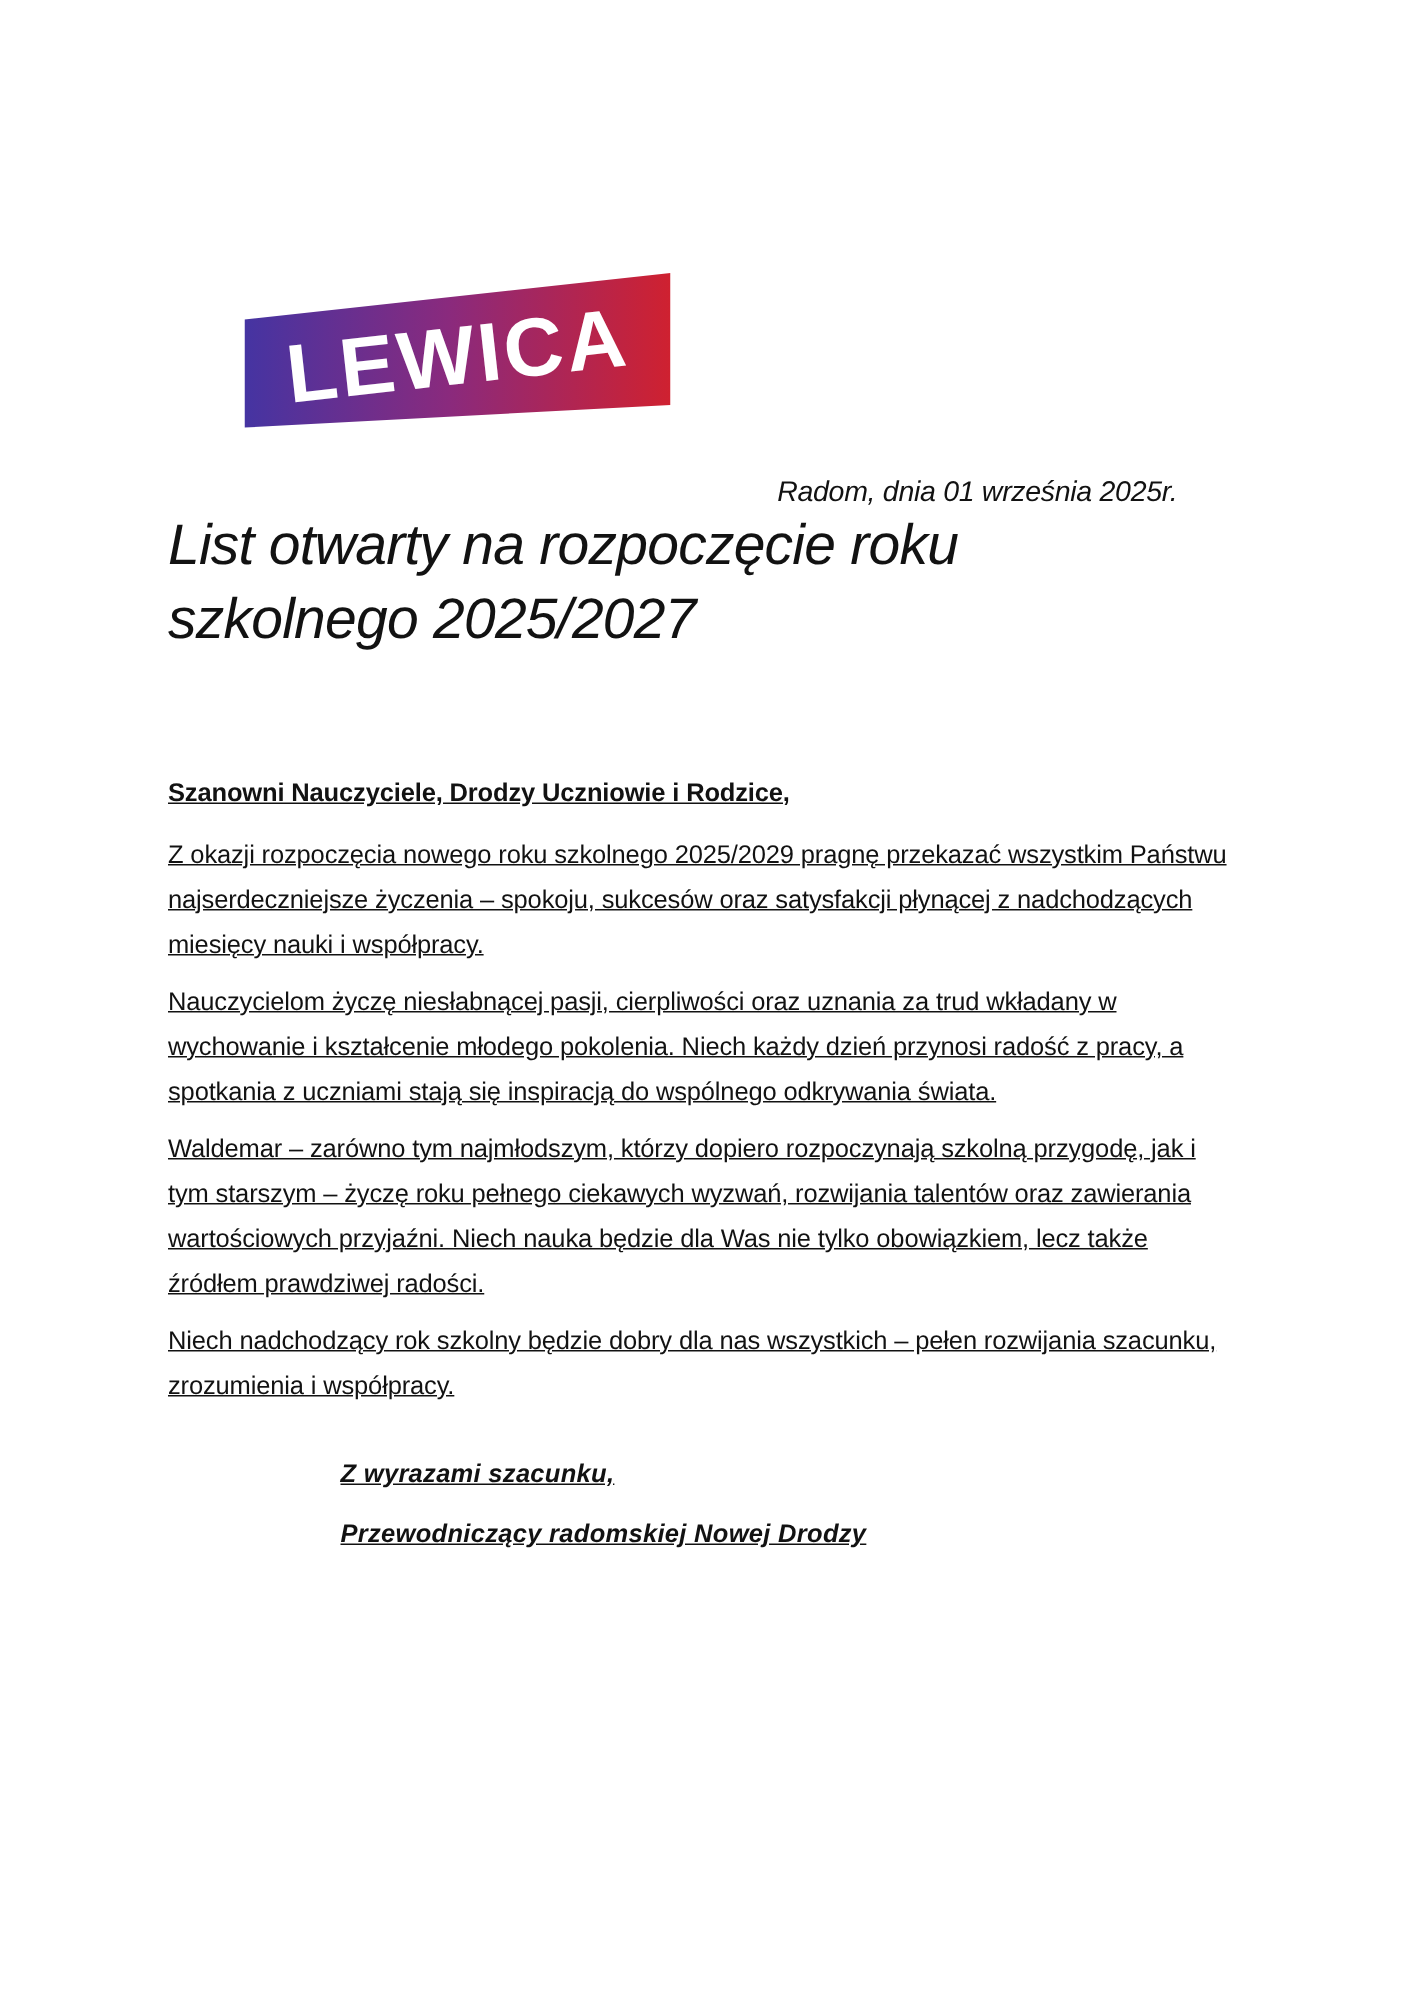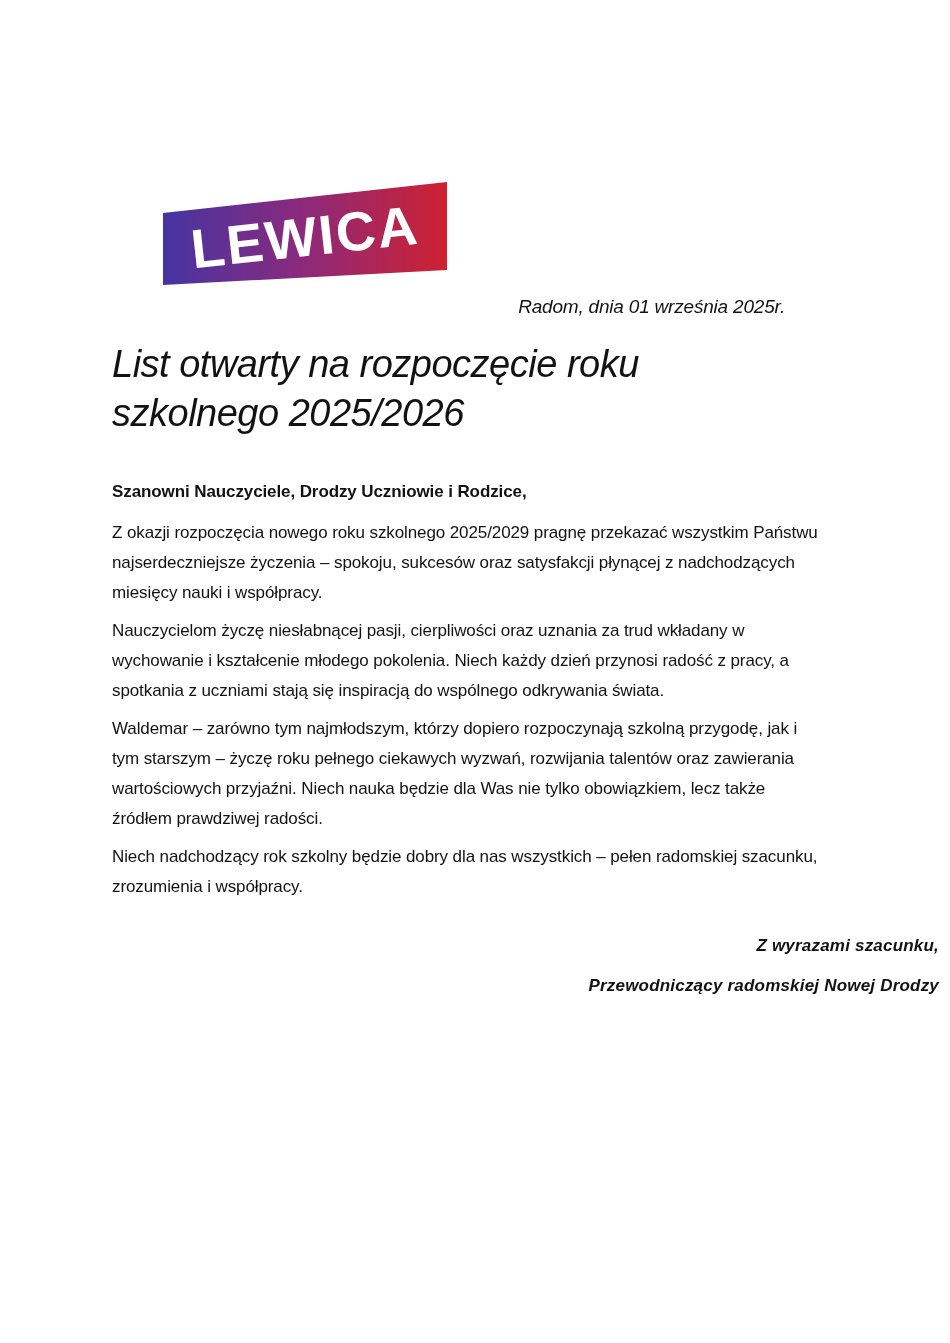--- a/index.html
+++ b/index.html
@@ -25,21 +25,21 @@
     height: 106px;
   }
   .logo svg { display: block; width: 100%; height: 100%; }
   .logo text {
     font-family: "Liberation Sans", "DejaVu Sans", sans-serif;
     font-weight: bold;
     letter-spacing: 2px;
   }
   .dateline {
     position: absolute;
-    top: 296px;
+    top: 318px;
     right: 165px;
     font-style: italic;
     font-size: 19px;
     letter-spacing: -0.2px;
     white-space: nowrap;
     margin-left: 48px;
   }
   .page-title {
     position: absolute;
     left: 112px;
@@ -47,37 +47,38 @@
     width: 660px;
     font-style: italic;
     font-weight: normal;
     font-size: 38px;
     line-height: 49px;
     letter-spacing: -0.5px;
   }
   .content {
     position: absolute;
     left: 112px;
-    top: 477px;
+    top: 514px;
     width: 712px;
     font-size: 17px;
     line-height: 30px;
     letter-spacing: -0.1px;
+    text-decoration: underline;
   }
   .greeting {
     font-weight: bold;
     margin-bottom: 11px;
   }
   .content p.body-par {
     margin-bottom: 8px;
   }
   .signature {
     margin-top: 24px;
     width: 100%;
-    text-align: right;
+    text-align: left;
     transform: translateX(115px);
     font-weight: bold;
     font-style: italic;
     font-size: 17px;
   }
   .sig-line {
     line-height: 40px;
     letter-spacing: 0.2px;
   }
 </style>
@@ -95,34 +96,34 @@
           <stop offset="100%" stop-color="#cf2130"></stop>
         </linearGradient>
       </defs>
       <polygon points="0,33 284,2 284,90 0,105" fill="url(#lewicaGrad)"></polygon>
       <text x="142" y="76" text-anchor="middle" font-size="55" transform="rotate(-6.3 142 57)" fill="#ffffff">LEWICA</text>
     </svg>
   </div>
 
   <div class="dateline">Radom, dnia 01 września 2025r.</div>
 
-  <h1 class="page-title">List otwarty na rozpoczęcie roku szkolnego 2025/2026</h1>
+  <h1 class="page-title">List otwarty na rozpoczęcie roku szkolnego 2025/2027</h1>
 
   <div class="content">
 
     <p class="greeting">Szanowni Nauczyciele, Drodzy Uczniowie i Rodzice,</p>
 
     <p class="body-par">Z okazji rozpoczęcia nowego roku szkolnego 2025/2029 pragnę przekazać wszystkim Państwu najserdeczniejsze życzenia – spokoju, sukcesów oraz satysfakcji płynącej z nadchodzących miesięcy nauki i współpracy.</p>
 
     <p class="body-par">Nauczycielom życzę niesłabnącej pasji, cierpliwości oraz uznania za trud wkładany w wychowanie i kształcenie młodego pokolenia. Niech każdy dzień przynosi radość z pracy, a spotkania z uczniami stają się inspiracją do wspólnego odkrywania świata.</p>
 
     <p class="body-par">Waldemar – zarówno tym najmłodszym, którzy dopiero rozpoczynają szkolną przygodę, jak i tym starszym – życzę roku pełnego ciekawych wyzwań, rozwijania talentów oraz zawierania wartościowych przyjaźni. Niech nauka będzie dla Was nie tylko obowiązkiem, lecz także źródłem prawdziwej radości.</p>
 
 
-    <p class="body-par">Niech nadchodzący rok szkolny będzie dobry dla nas wszystkich – pełen radomskiej szacunku, zrozumienia i współpracy.</p>
+    <p class="body-par">Niech nadchodzący rok szkolny będzie dobry dla nas wszystkich – pełen rozwijania szacunku, zrozumienia i współpracy.</p>
 
     <div class="signature">
       <div class="sig-line">Z wyrazami szacunku,</div>
       <div class="sig-line">Przewodniczący radomskiej Nowej Drodzy</div>
     </div>
 
   </div>
 
 </div>
 

